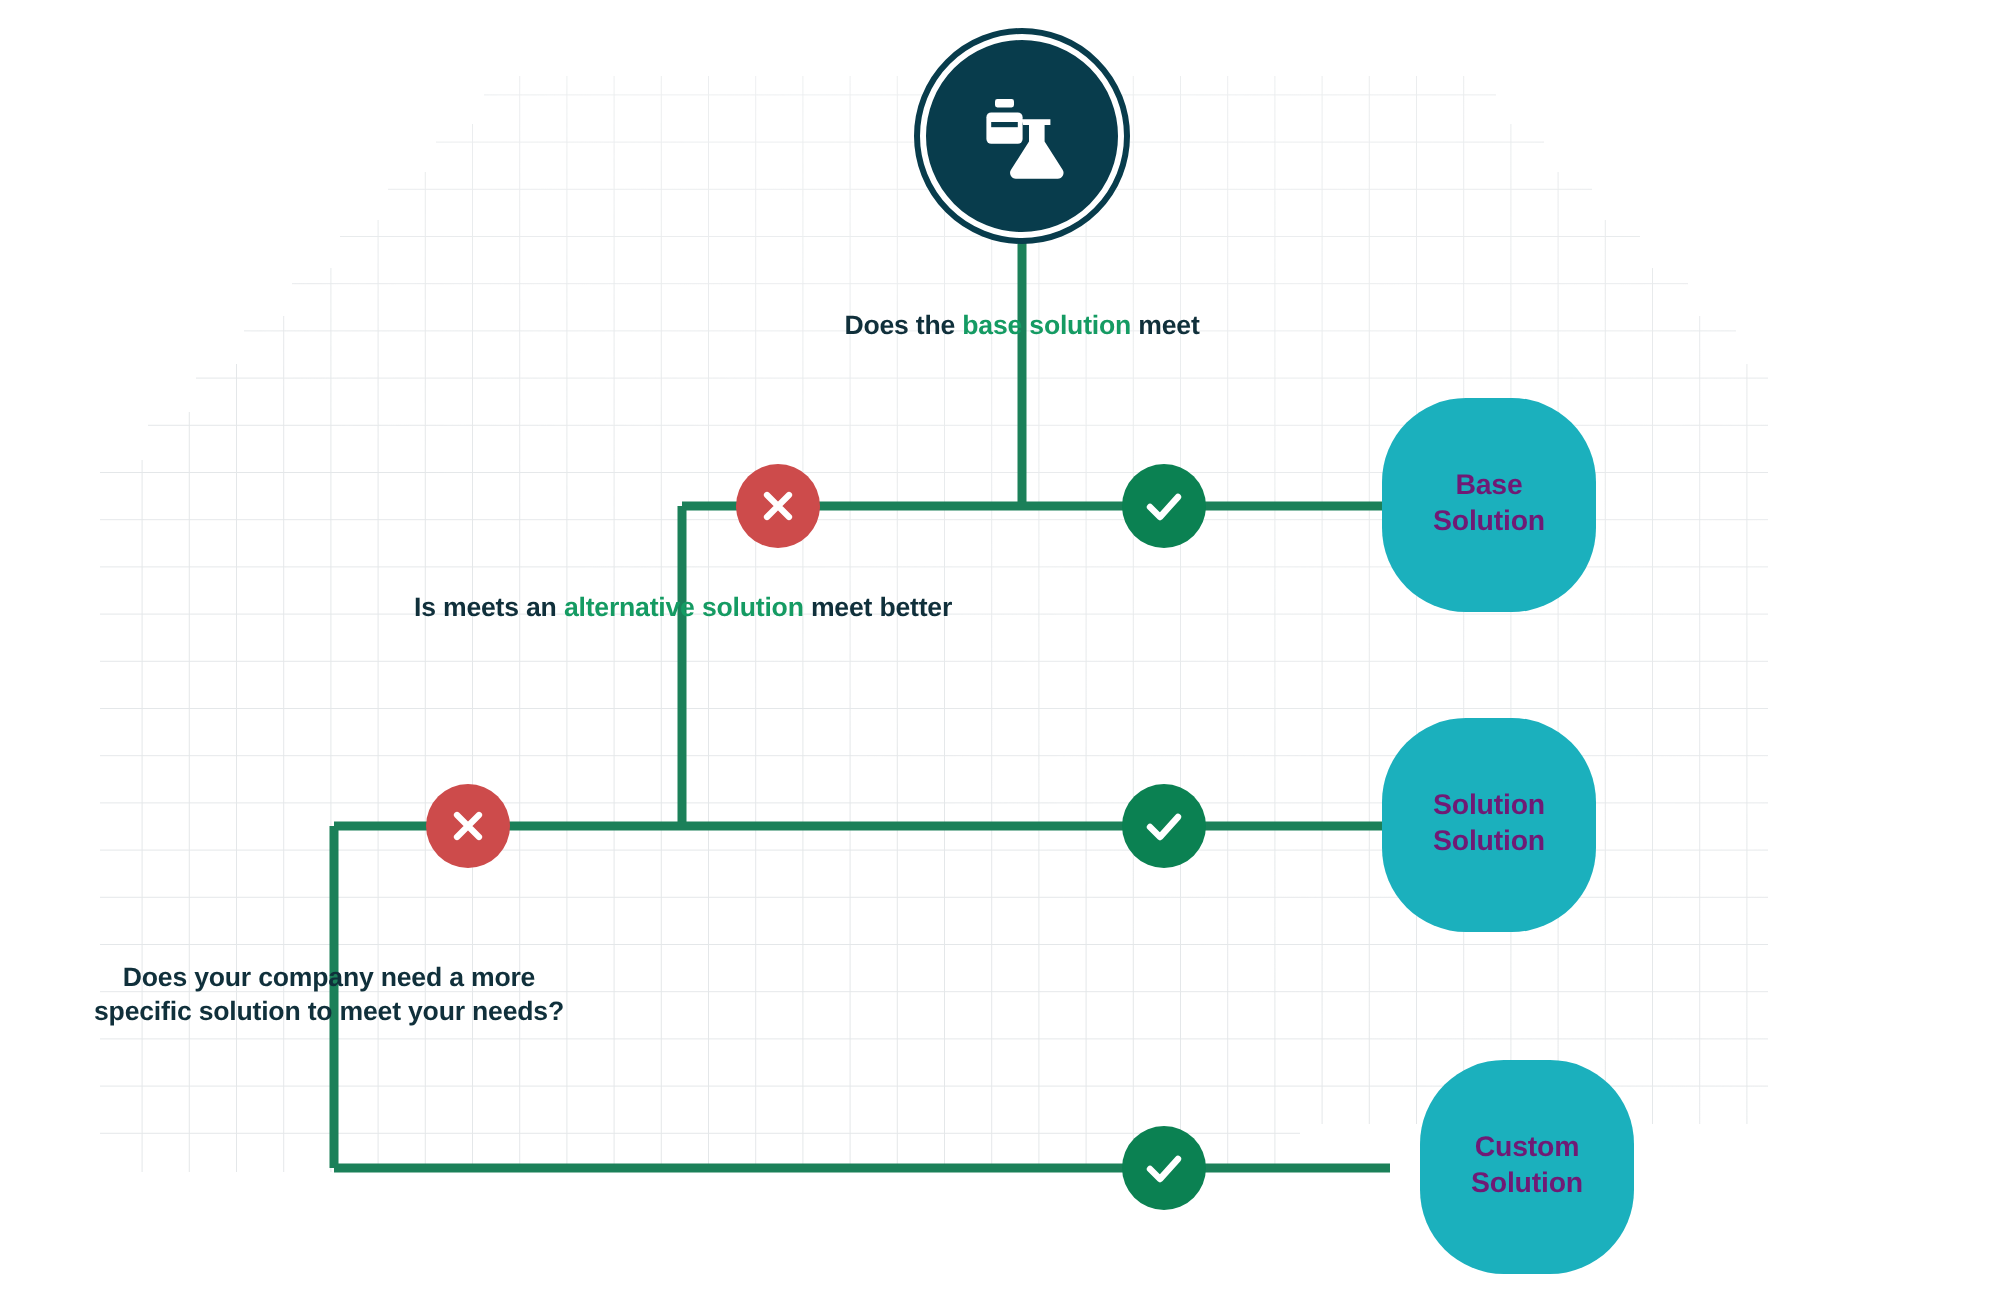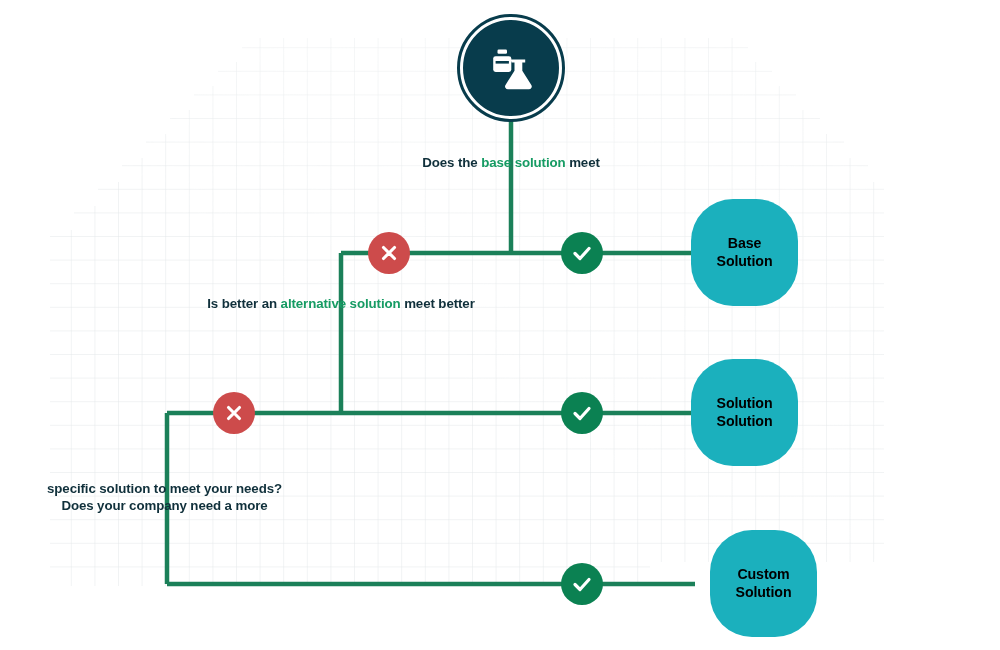--- a/index.html
+++ b/index.html
@@ -50,21 +50,21 @@
   .result-card {
     position: absolute;
     width: 107px;
     height: 107px;
     border-radius: 42px;
     background: #1bb0bd;
     display: flex;
     align-items: center;
     justify-content: center;
     text-align: center;
-    color: #000000;
+    color: #701a75;
     font-size: 14.2px;
     font-weight: bold;
     line-height: 17.5px;
     letter-spacing: -0.1px;
   }
 
   
   .badge {
     position: absolute;
     width: 42px;
@@ -185,29 +185,29 @@
   </div>
 
   <div class="question" style="left: 411px; top: 155px; width: 200px;">
     <div>
       <span>Does the </span><span class="hl">base solution</span><span> meet</span>
     </div>
   </div>
 
   <div class="question" style="left: 207px; top: 296px; width: 268px;">
     <div>
-      <span>Is better an </span><span class="hl">alternative solution</span><span> meet better</span>
+      <span>Is meets an </span><span class="hl">alternative solution</span><span> meet better</span>
     </div>
   </div>
 
   <div class="question" style="left: 33px; top: 481px; width: 263px;">
+    <div>
+      <span>Does your company need a more</span><span class="hl"></span><span></span>
+    </div>
     <div>specific solution to meet your needs?</div>
-    <div>
-      <span>Does your company need a more</span><span class="hl"></span><span></span>
-    </div>
   </div>
 
   <div class="badge yes" style="left: 561px; top: 232px;">
     <svg width="24" height="24" viewBox="0 0 24 24">
       <path d="M5 12.5 L10 17.5 L19 7.5" fill="none" stroke="#ffffff" stroke-width="3.2" stroke-linecap="round" stroke-linejoin="round"></path>
     </svg>
   </div>
 
   <div class="badge no" style="left: 368px; top: 232px;">
     <svg width="22" height="22" viewBox="0 0 24 24">

